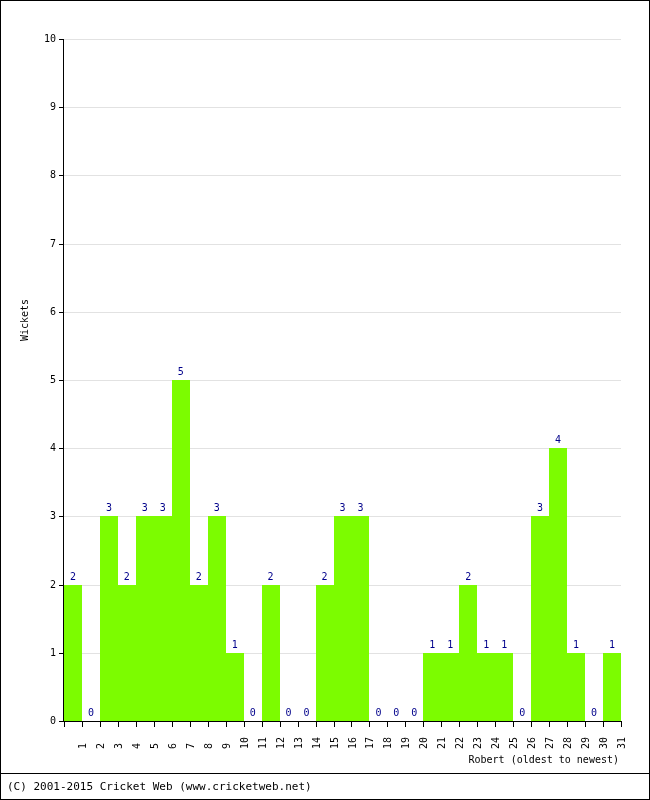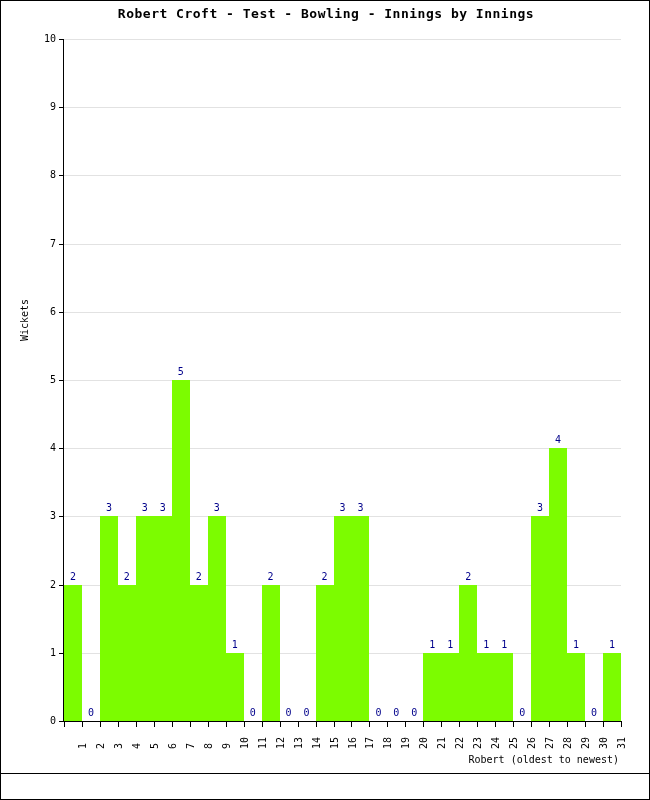--- a/index.html
+++ b/index.html
@@ -159,21 +159,20 @@
     color: #000000;
     font-family: "DejaVu Sans Mono", monospace;
     white-space: nowrap;
   }
 </style>
 </head>
 <body>
 
 <div id="page">
 
-  <div id="chart-title">Robert Croft - Test - Bowling - Innings by Innings</div>
 
   <div id="ylabel">Wickets</div>
 
   <div id="axis-left"></div>
   <div id="axis-bottom"></div>
 
   <div id="plot-area">
     <div id="grid-layer">
         <div class="gridline" style="top: 613.8px;"></div>
         <div class="gridline" style="top: 545.6px;"></div>
@@ -333,13 +332,14 @@
       <div class="xtick-label" style="left: 543.145px; top: 748px;">27</div>
       <div class="xtick-label" style="left: 561.113px; top: 748px;">28</div>
       <div class="xtick-label" style="left: 579.081px; top: 748px;">29</div>
       <div class="xtick-label" style="left: 597.048px; top: 748px;">30</div>
       <div class="xtick-label" style="left: 615.016px; top: 748px;">31</div>
     </div>
 
   <div id="xlabel">Robert (oldest to newest)</div>
 
   <div id="footer-sep"></div>
+  <div id="footer-text">(C) 2001-2015 Cricket Web (www.cricketweb.net)</div>
 </div>
 
 </body></html>

